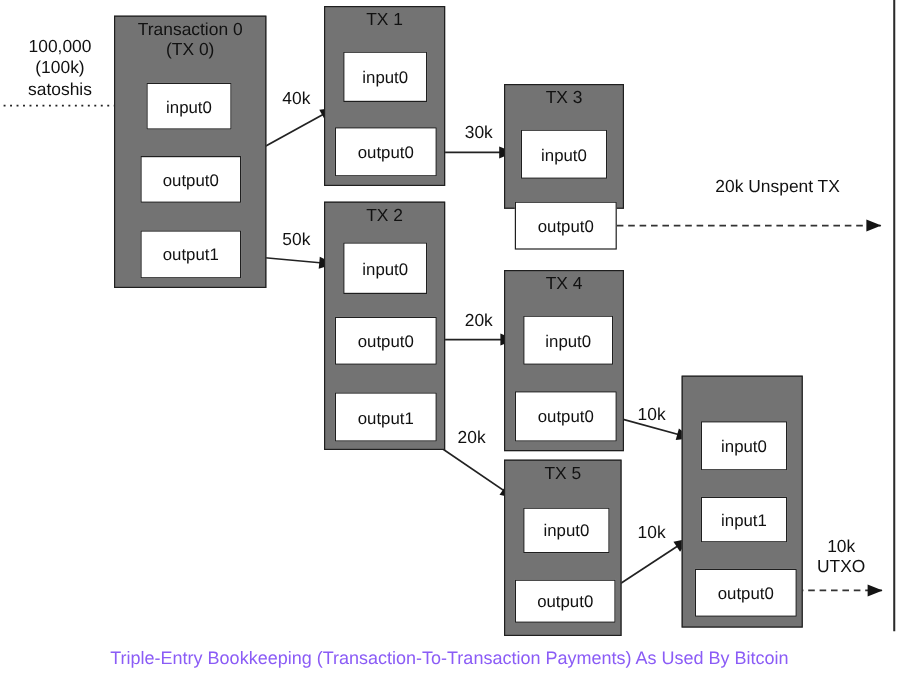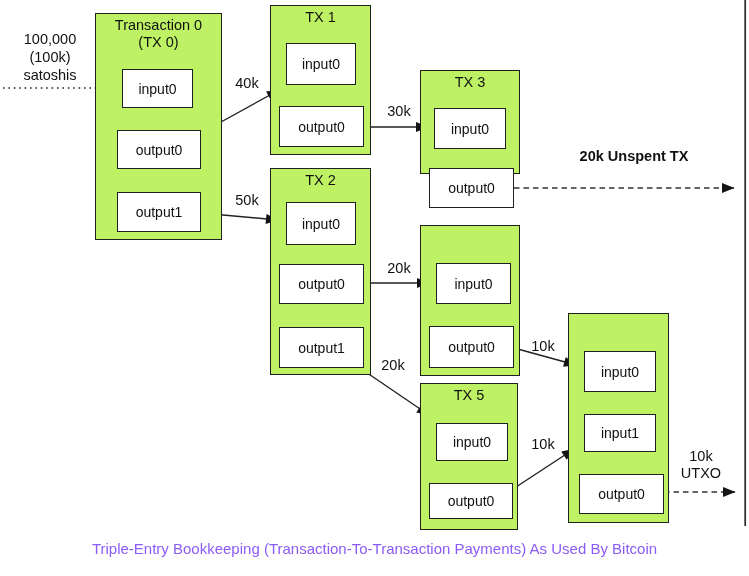--- a/index.html
+++ b/index.html
@@ -1,21 +1,21 @@
 <!DOCTYPE html>
 <html><head>
 <meta charset="utf-8">
 <style>
   html,body{margin:0;padding:0;background:#fff;}
   #canvas{
     position:relative;width:749px;height:576px;background:#ffffff;
     font-family:"Liberation Sans","DejaVu Sans",sans-serif;color:#141414;
     overflow:hidden;
   }
-  .txbox{position:absolute;border:1.6px solid #1f1f1f;background:#bef264;box-sizing:border-box;}
+  .txbox{position:absolute;border:1.6px solid #1f1f1f;background:#737373;box-sizing:border-box;}
   .txtitle{text-align:center;padding-top:3px;font-size:14.5px;line-height:17px;color:#111;}
   .slot{position:absolute;border:1.7px solid #1f1f1f;background:#fff;box-sizing:border-box;
         display:flex;align-items:center;justify-content:center;font-size:14px;color:#111;}
   .flowlabel{position:absolute;font-size:14.5px;text-align:center;color:#111;}
   .multiline{position:absolute;font-size:14.5px;text-align:center;line-height:16.5px;color:#111;}
   .source{position:absolute;left:6px;top:30px;width:88px;text-align:center;
           font-size:14.5px;line-height:18px;color:#111;}
   .caption{position:absolute;left:0;top:540px;width:100%;text-align:center;
            font-size:15px;color:#8b5cf6;}
   svg.overlay{position:absolute;left:0;top:0;pointer-events:none;}
@@ -73,20 +73,21 @@
     <div class="slot" style="left:8px;top:158px;width:85px;height:41px;">output1</div>
   </div>
 
   <div class="txbox" style="left:420px;top:70px;width:100px;height:104px;">
     <div class="txtitle">TX 3</div>
     <div class="slot" style="left:13px;top:37px;width:72px;height:41px;">input0</div>
     <div class="slot" style="left:8px;top:97px;width:85px;height:40px;">output0</div>
   </div>
 
   <div class="txbox" style="left:420px;top:225px;width:100px;height:151px;">
+    <div class="txtitle">TX 4</div>
     <div class="slot" style="left:15px;top:37px;width:75px;height:41px;">input0</div>
     <div class="slot" style="left:8px;top:100px;width:85px;height:42px;">output0</div>
   </div>
 
   <div class="txbox" style="left:420px;top:383px;width:98px;height:147px;">
     <div class="txtitle">TX 5</div>
     <div class="slot" style="left:15px;top:39px;width:72px;height:38px;">input0</div>
     <div class="slot" style="left:8px;top:99px;width:84px;height:36px;">output0</div>
   </div>
 
@@ -97,21 +98,21 @@
   </div>
 
   <div class="flowlabel" style="left:228px;top:75px;width:38px;">40k</div>
   <div class="flowlabel" style="left:228px;top:192px;width:38px;">50k</div>
   <div class="flowlabel" style="left:380px;top:103px;width:38px;">30k</div>
   <div class="flowlabel" style="left:380px;top:260px;width:38px;">20k</div>
   <div class="flowlabel" style="left:374px;top:357px;width:38px;">20k</div>
   <div class="flowlabel" style="left:524px;top:338px;width:38px;">10k</div>
   <div class="flowlabel" style="left:524px;top:436px;width:38px;">10k</div>
 
-  <div class="multiline" style="left:554px;top:148px;width:160px;font-weight:bold;">
+  <div class="multiline" style="left:568px;top:148px;width:160px;">
     <div>20k Unspent TX</div>
   </div>
   <div class="multiline" style="left:668px;top:448px;width:66px;">
     <div>10k</div>
     <div>UTXO</div>
   </div>
 
   <div class="caption">Triple-Entry Bookkeeping (Transaction-To-Transaction Payments) As Used By Bitcoin</div>
 
 </div>

